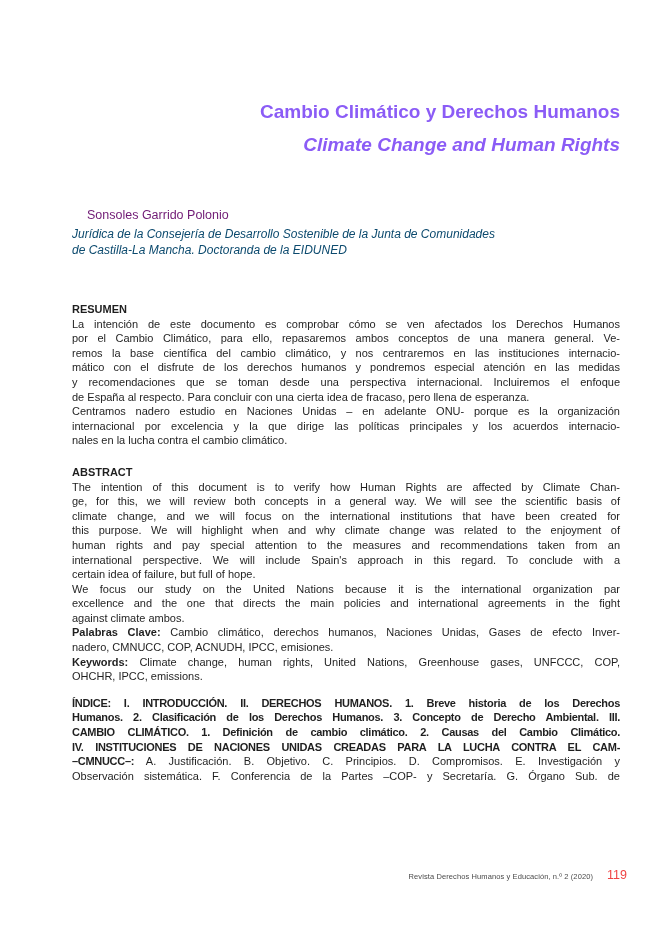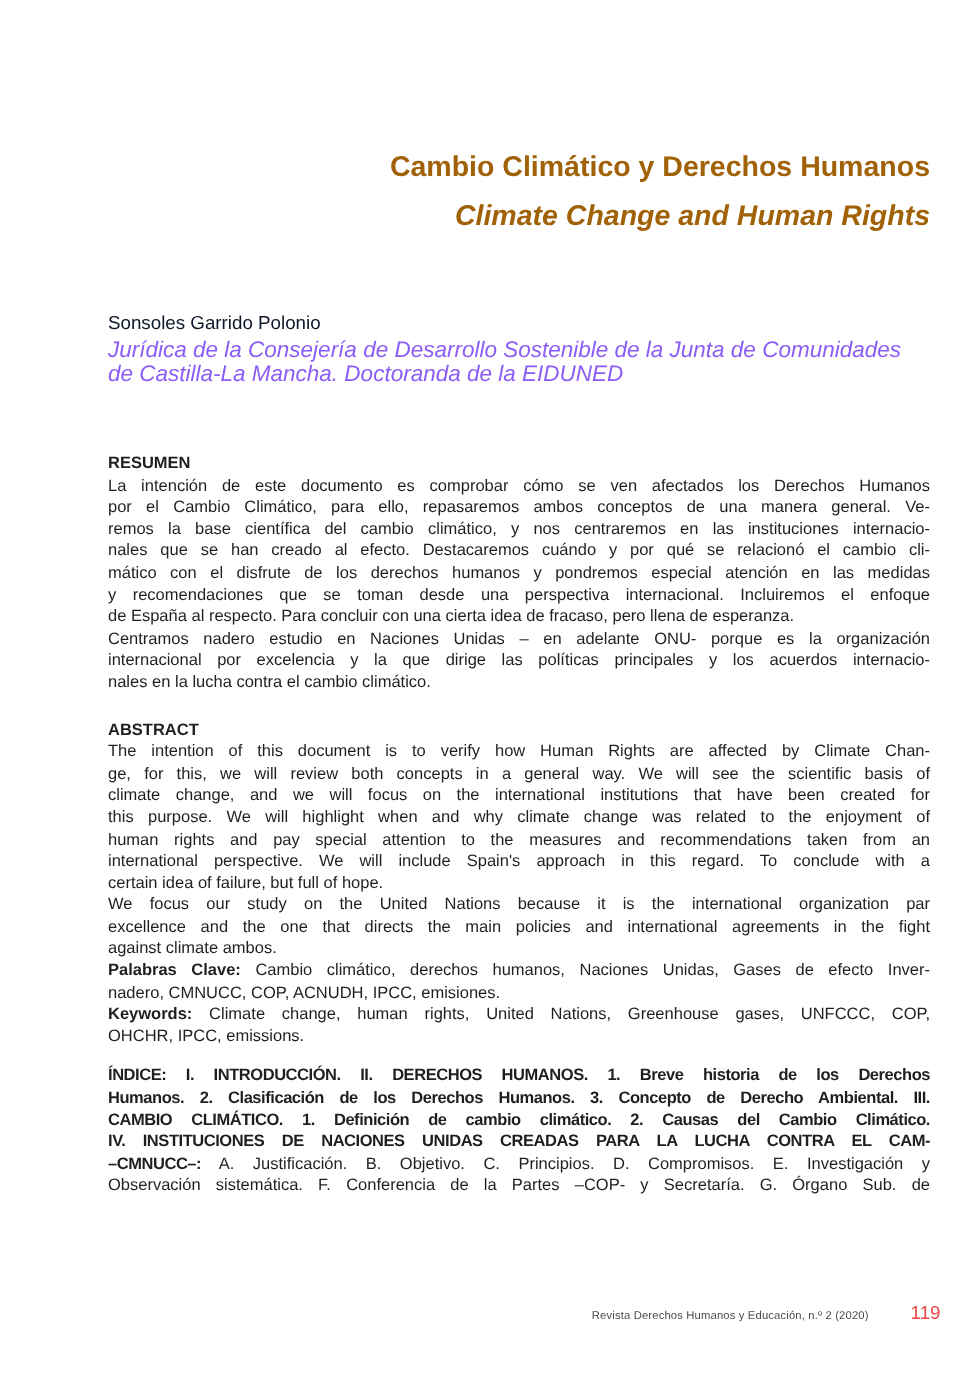--- a/index.html
+++ b/index.html
@@ -6,40 +6,40 @@
   body {
     width: 650px; height: 928px;
     background: #ffffff;
     font-family: "Liberation Sans", sans-serif;
     color: #1f1f1f;
     position: relative;
     overflow: hidden;
   }
   .content { position: absolute; left: 72px; top: 0; width: 548px; }
 
-  .title-block { margin-top: 95px; text-align: right; font-weight: bold; font-size: 19px; line-height: 33px; color: #a16207; }
+  .title-block { margin-top: 95px; text-align: right; font-weight: bold; font-size: 19px; line-height: 33px; color: #8b5cf6; }
   .title-en { font-style: italic; }
 
   .author-block { margin-top: 46px; }
-  .author-name { font-size: 12.5px; line-height: 17px; color: #0f172a; }
-  .author-affil { font-style: italic; font-size: 15px; line-height: 16px; color: #8b5cf6; margin-top: 2px; }
+  .author-name { font-size: 12.5px; line-height: 17px; color: #701a75; margin-left: 15px; }
+  .author-affil { font-style: italic; font-size: 12px; line-height: 16px; color: #0c4a6e; margin-top: 2px; }
 
   .section { font-size: 11px; line-height: 14.6px; }
   .sec-heading { font-weight: bold; }
   .resumen  { margin-top: 44px; }
   .abstract { margin-top: 17px; }
   .keywords { }
   .indice   { margin-top: 12px; }
   .indice .b { letter-spacing: -0.3px; }
 
   .tline { text-align: justify; text-align-last: justify; }
   .tline.rag { text-align: left; text-align-last: left; }
   .b { font-weight: bold; }
 
-  .footer { position: absolute; top: 868px; right: 23px; display: flex; align-items: baseline; gap: 28px; }
+  .footer { position: absolute; top: 868px; right: 23px; display: flex; align-items: baseline; gap: 14px; }
   .footer-journal { font-size: 7.5px; color: #4a4a4a; letter-spacing: 0.1px; }
   .footer-page { font-size: 12.5px; color: #ef4444; }
 </style>
 </head>
 <body>
 
 <div class="content">
 
   <div class="title-block">
     <div class="title-es">Cambio Climático y Derechos Humanos</div>
@@ -53,21 +53,20 @@
       <div>de Castilla-La Mancha. Doctoranda de la EIDUNED</div>
     </div>
   </div>
 
   <div class="section resumen">
     <div class="sec-heading">RESUMEN</div>
     <div>
         <div class="tline"><span>La intención de este documento es comprobar cómo se ven afectados los Derechos Humanos</span></div>
         <div class="tline"><span>por el Cambio Climático, para ello, repasaremos ambos conceptos de una manera general. Ve-</span></div>
         <div class="tline"><span>remos la base científica del cambio climático, y nos centraremos en las instituciones internacio-</span></div>
-        <div class="tline"><span>nales que se han creado al efecto. Destacaremos cuándo y por qué se relacionó el cambio cli-</span></div>
         <div class="tline"><span>mático con el disfrute de los derechos humanos y pondremos especial atención en las medidas</span></div>
         <div class="tline"><span>y recomendaciones que se toman desde una perspectiva internacional. Incluiremos el enfoque</span></div>
         <div class="tline rag"><span>de España al respecto. Para concluir con una cierta idea de fracaso, pero llena de esperanza.</span></div>
       </div>
     <div>
         <div class="tline"><span>Centramos nadero estudio en Naciones Unidas – en adelante ONU- porque es la organización</span></div>
         <div class="tline"><span>internacional por excelencia y la que dirige las políticas principales y los acuerdos internacio-</span></div>
         <div class="tline rag"><span>nales en la lucha contra el cambio climático.</span></div>
       </div>
   </div>

